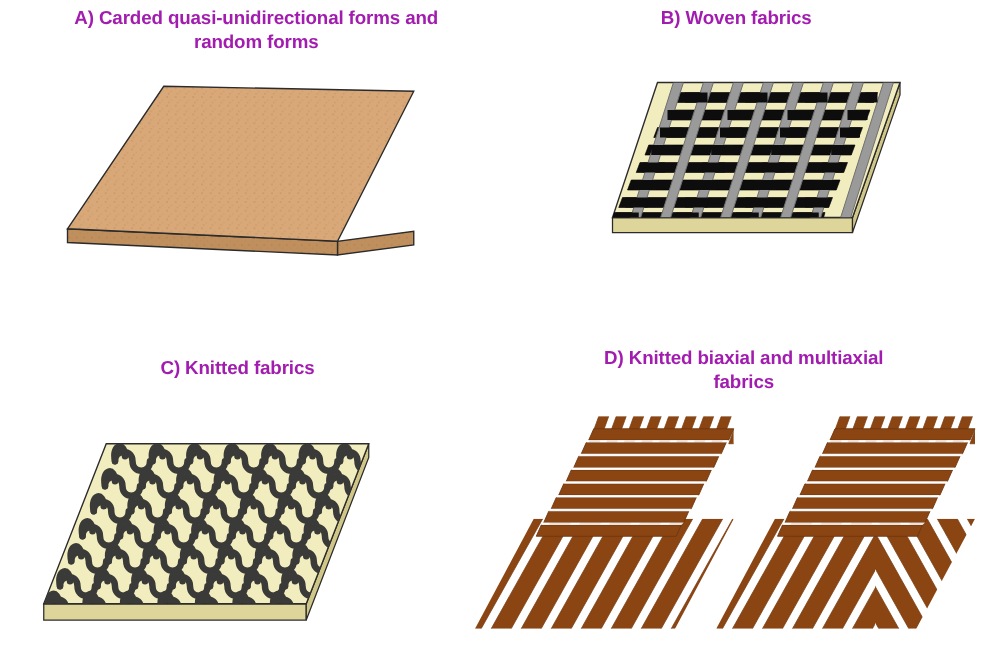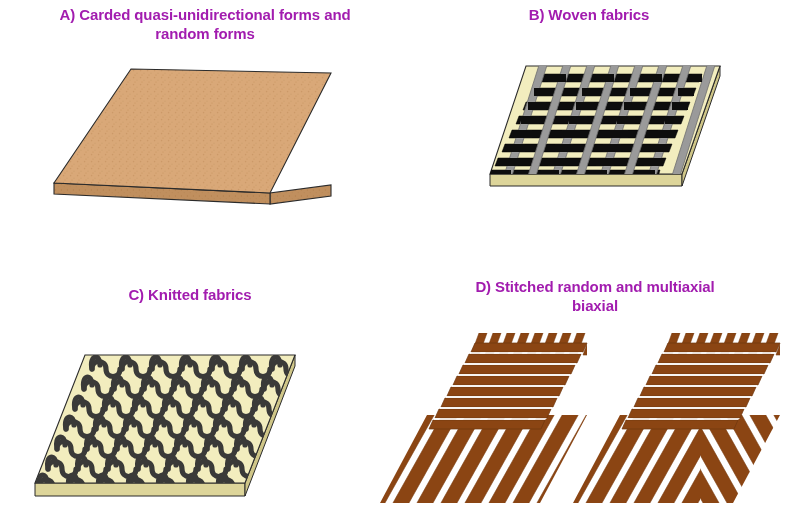--- a/index.html
+++ b/index.html
@@ -260,22 +260,22 @@
             <use href="#knitLoop" x="180" y="0"></use>
             <path d="M0,0 C-3,-14 8,-16 8,-4 M30,0 C27,-14 38,-16 38,-4 M60,0 C57,-14 68,-16 68,-4 M90,0 C87,-14 98,-16 98,-4 M120,0 C117,-14 128,-16 128,-4 M150,0 C147,-14 158,-16 158,-4 M180,0 C177,-14 188,-16 188,-4" fill="none" stroke="#3a3a38" stroke-width="5.2" stroke-linecap="round"></path>
           </g>
         </g>
       </svg>
     </div>
   </div>
 
   <div class="panel" id="panel-d">
     <div class="caption" id="caption-d">
-      <div>D) Stitched random and multiaxial</div>
-      <div>biaxial</div>
+      <div>D) Knitted biaxial and multiaxial</div>
+      <div>fabrics</div>
     </div>
 
     <div class="art" id="art-d">
       <svg width="420" height="185" viewBox="0 0 420 185">
         <defs>
 
           <clipPath id="L-lower">
             <polygon points="52,90 212,90 165,178 5,178"></polygon>
           </clipPath>
           <clipPath id="L-upper">

